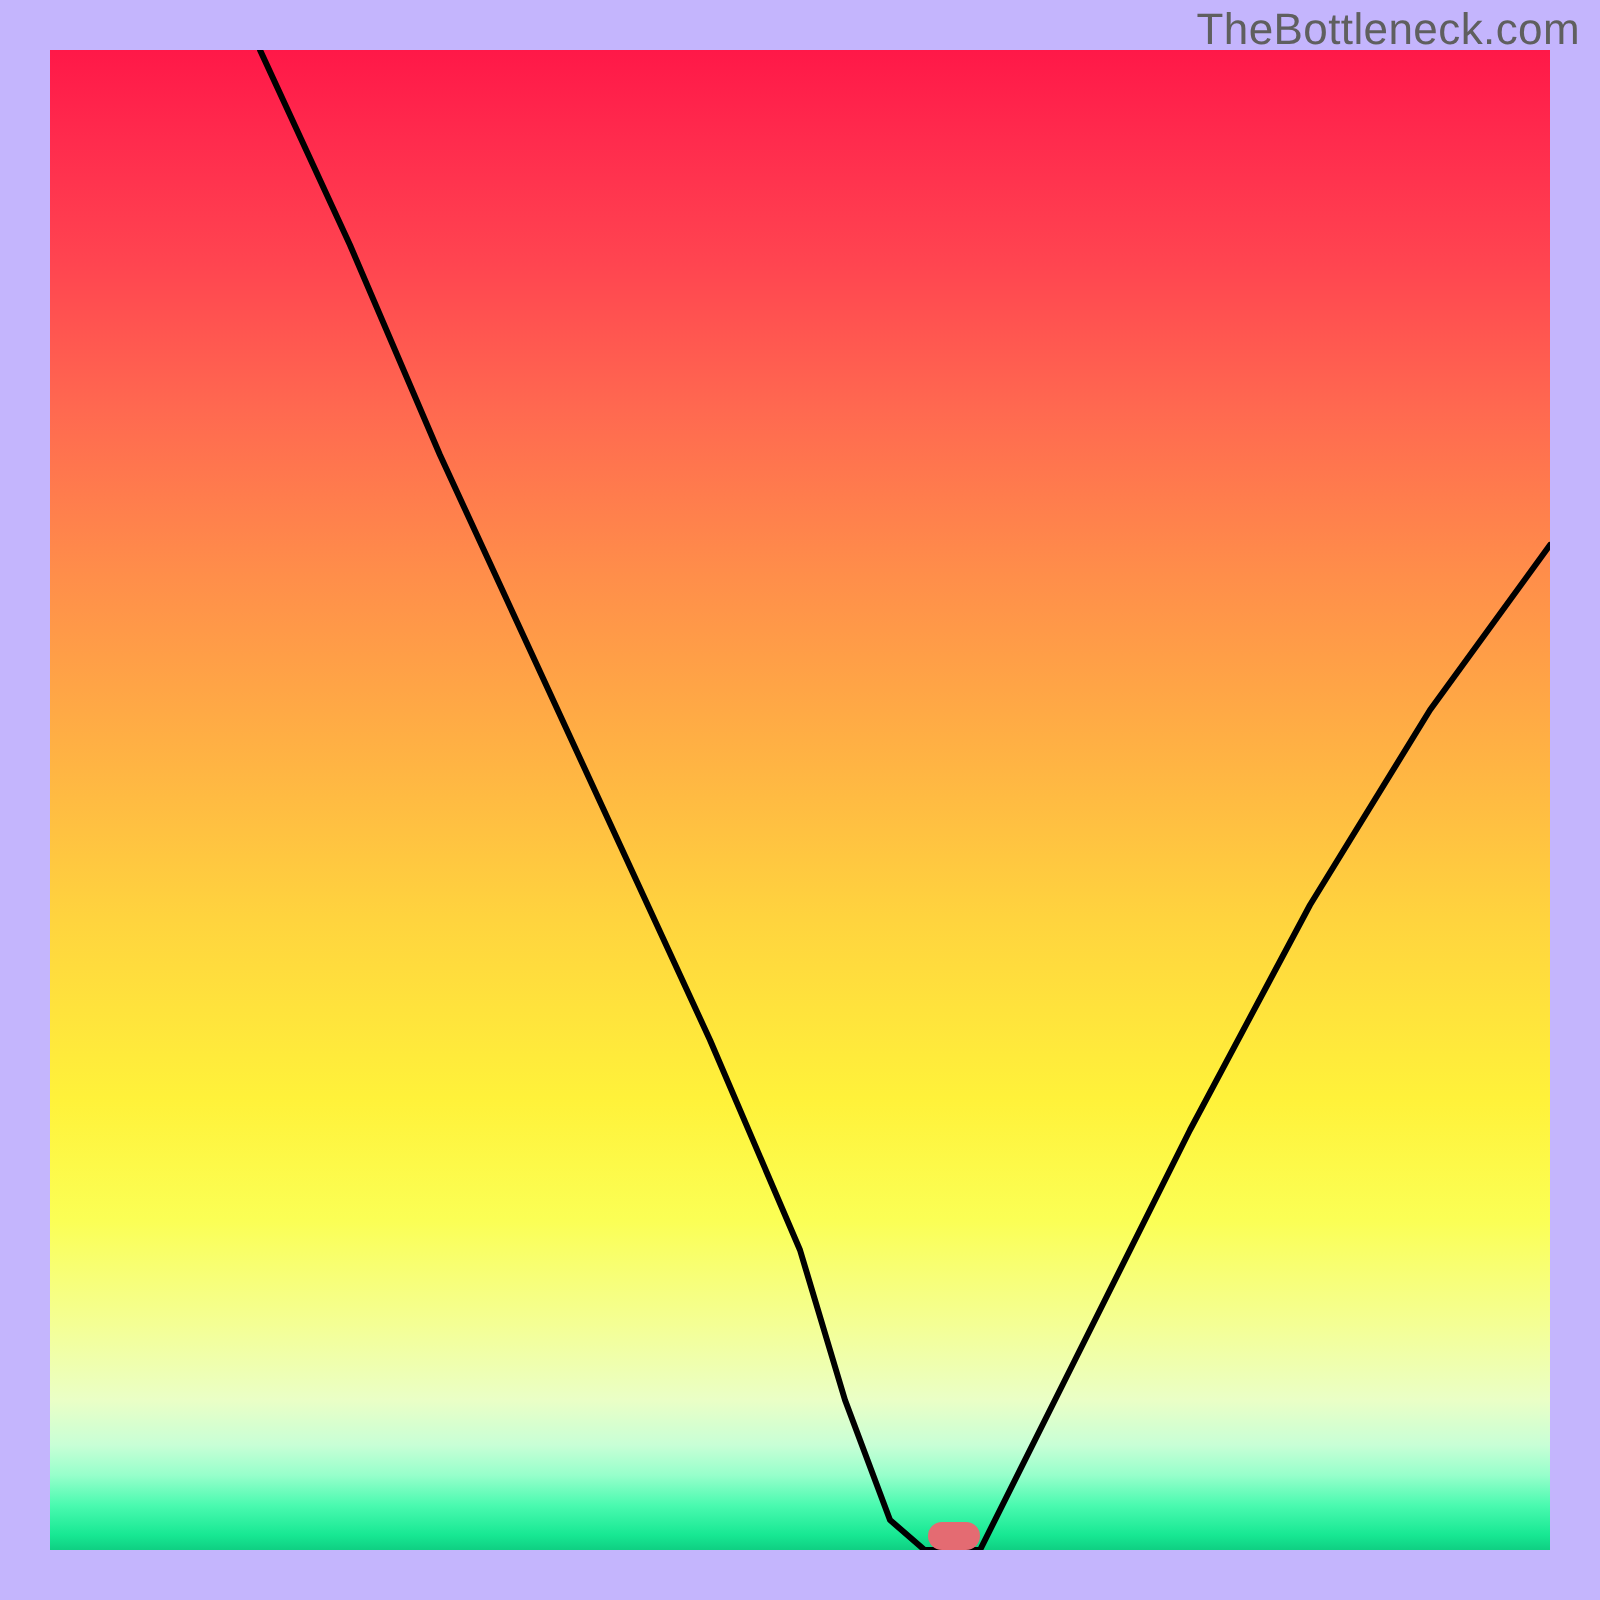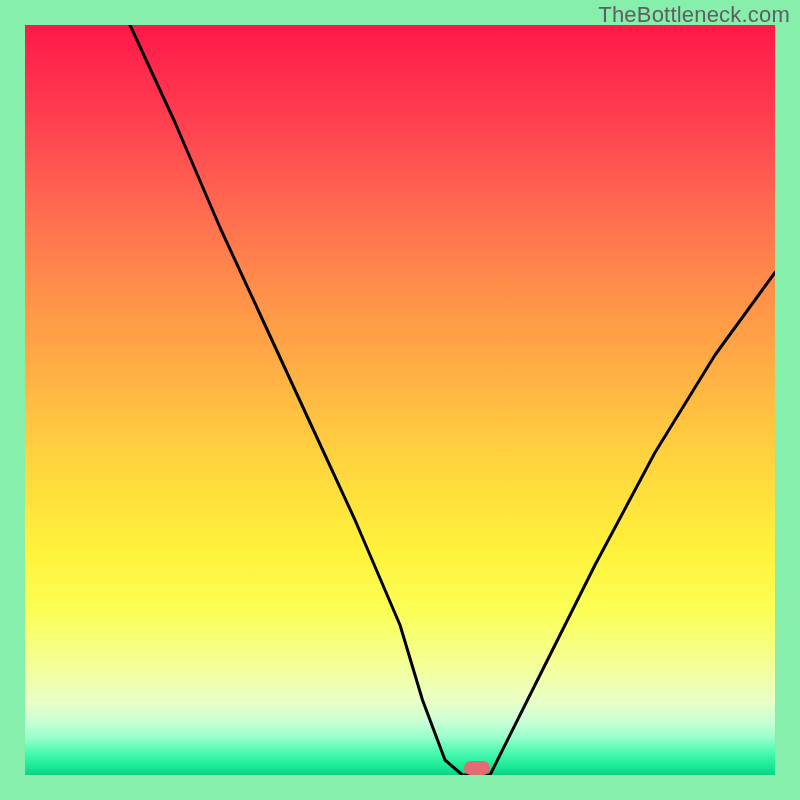--- a/index.html
+++ b/index.html
@@ -10,21 +10,21 @@
     background: #000;
     overflow: hidden;
     font-family: Arial, Helvetica, sans-serif;
   }
   .frame {
     position: absolute;
     left: 0;
     top: 0;
     width: 800px;
     height: 800px;
-    background: #86efac;
+    background: #c4b5fd;
   }
   .watermark {
     position: absolute;
     top: 2px;
     right: 10px;
     color: #5f5f5f;
     font-size: 22px;
     font-weight: 500;
     letter-spacing: 0.2px;
     z-index: 10;

